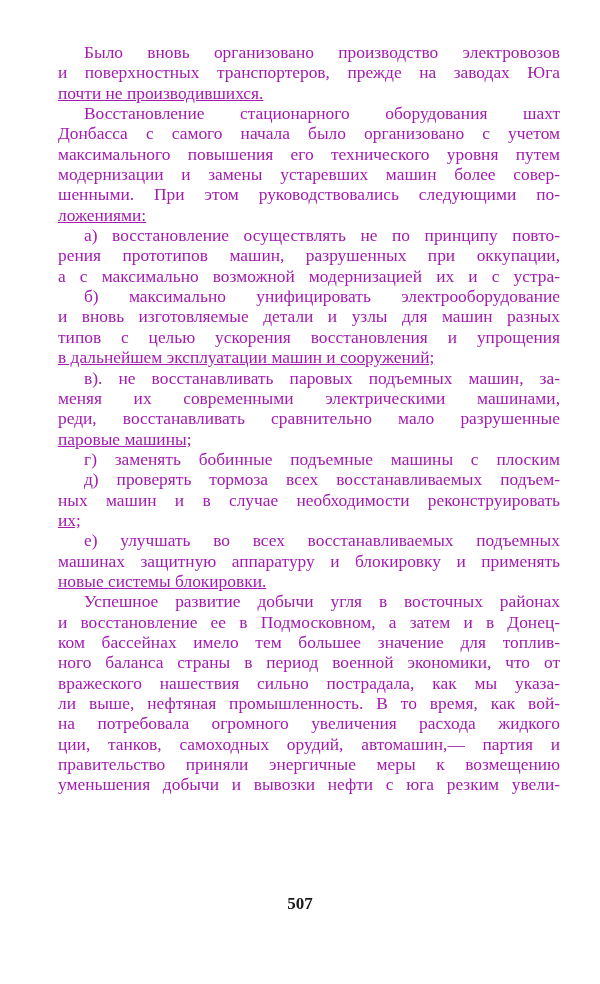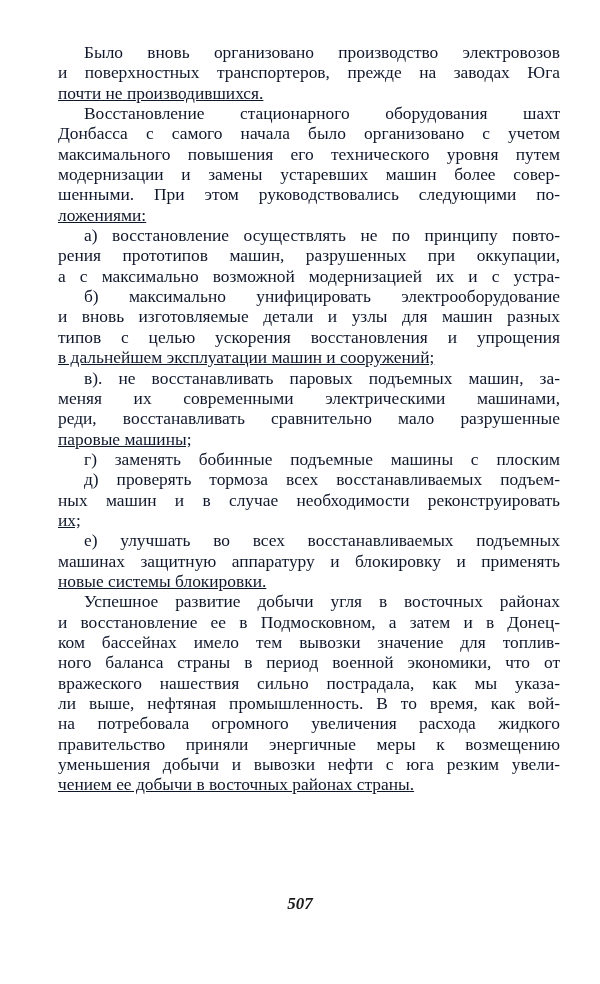--- a/index.html
+++ b/index.html
@@ -14,21 +14,21 @@
       overflow: hidden;
     }
     .page {
       position: absolute;
       left: 58px;
       top: 42px;
       width: 502px;
       font-family: "Liberation Serif", "DejaVu Serif", serif;
       font-size: 17.4px;
       line-height: 20.35px;
-      color: #0f172a;
+      color: #a21caf;
     }
     .line {
       display: block;
       white-space: nowrap;
       text-align: justify;
       text-align-last: justify;
       height: 20.35px;
     }
     .line.last {
       text-align-last: left;
@@ -37,21 +37,20 @@
     .line.indent {
       padding-left: 26px;
     }
     .page-number {
       position: absolute;
       left: 0;
       width: 600px;
       top: 894px;
       text-align: center;
       font-family: "Liberation Serif", "DejaVu Serif", serif;
-      font-style: italic;
       font-weight: bold;
       font-size: 17px;
       color: #1a1a1a;
     }
   </style>
 </head>
 <body>
 
 <div class="page">
 
@@ -102,25 +101,25 @@
 
   <div>
     <span class="line indent">е) улучшать во всех восстанавливаемых подъемных</span>
     <span class="line">машинах защитную аппаратуру и блокировку и применять</span>
     <span class="line last">новые системы блокировки.</span>
   </div>
 
   <div>
     <span class="line indent">Успешное развитие добычи угля в восточных районах</span>
     <span class="line">и восстановление ее в Подмосковном, а затем и в Донец-</span>
-    <span class="line">ком бассейнах имело тем вывозки значение для топлив-</span>
+    <span class="line">ком бассейнах имело тем большее значение для топлив-</span>
     <span class="line">ного баланса страны в период военной экономики, что от</span>
     <span class="line">вражеского нашествия сильно пострадала, как мы указа-</span>
     <span class="line">ли выше, нефтяная промышленность. В то время, как вой-</span>
     <span class="line">на потребовала огромного увеличения расхода жидкого</span>
+    <span class="line">ции, танков, самоходных орудий, автомашин,— партия и</span>
     <span class="line">правительство приняли энергичные меры к возмещению</span>
     <span class="line">уменьшения добычи и вывозки нефти с юга резким увели-</span>
-    <span class="line last">чением ее добычи в восточных районах страны.</span>
   </div>
 
 </div>
 
 <div class="page-number">507</div>
 
 </body></html>

